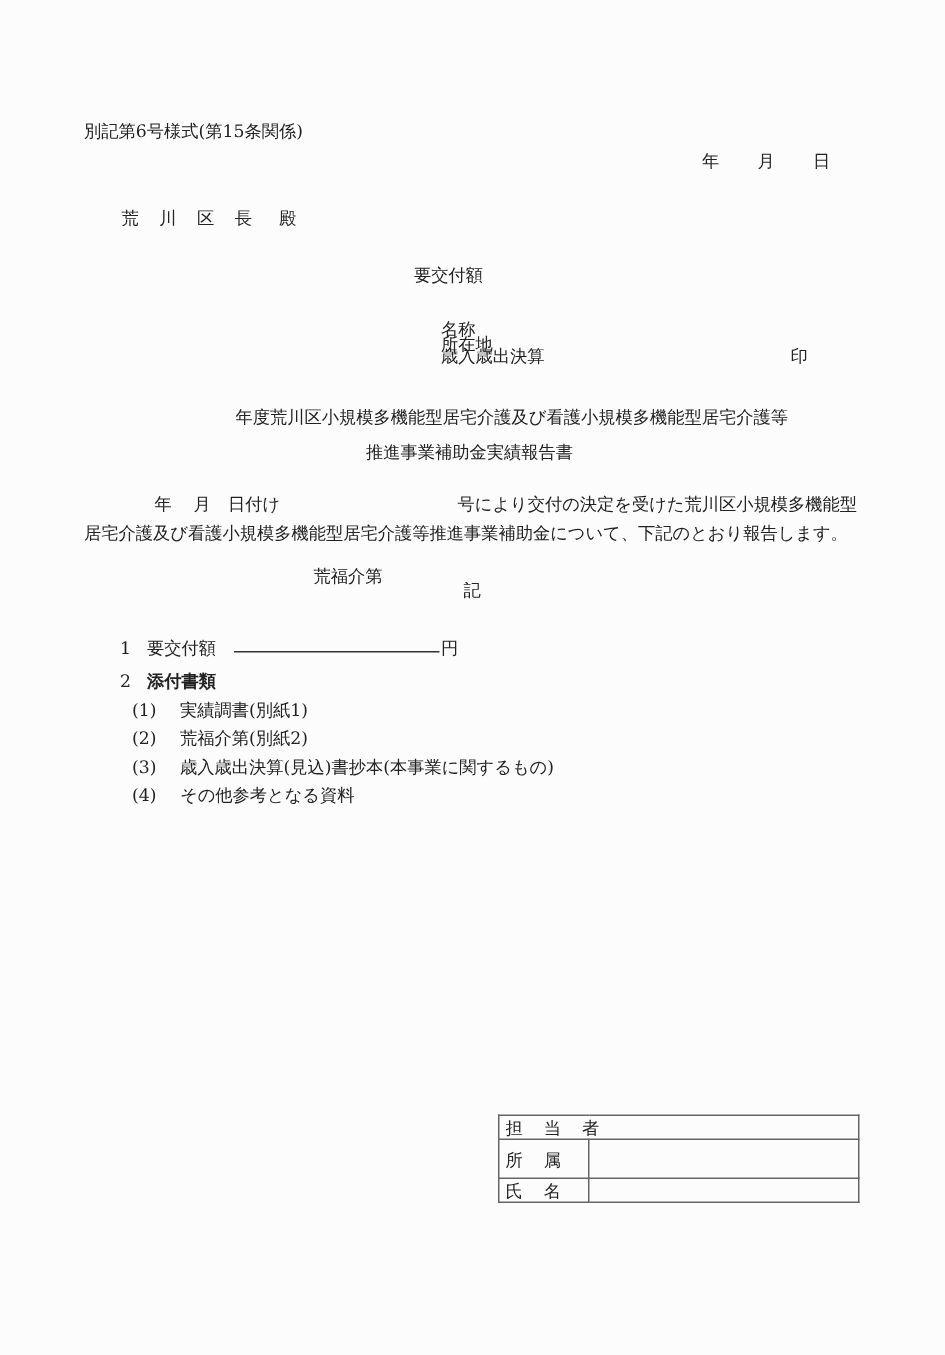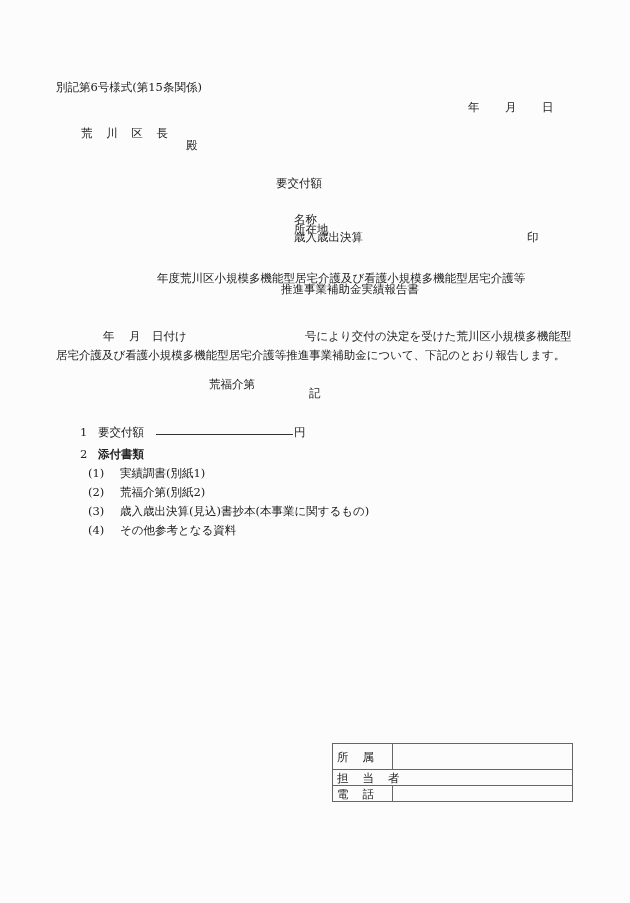--- a/index.html
+++ b/index.html
@@ -48,31 +48,31 @@
   </style>
 </head>
 <body>
 
 <div class="abs" style="left:56px; top:80px;">別記第6号様式(第15条関係)</div>
 
 <div class="abs" style="left:468px; top:100px;">年</div>
 <div class="abs" style="left:505px; top:100px;">月</div>
 <div class="abs" style="left:542px; top:100px;">日</div>
 
-<div class="abs spaced" style="left:81px; top:126px; letter-spacing:5px;">荒 川 区 長</div>
+<div class="abs spaced" style="left:81px; top:138px; letter-spacing:5px;">荒 川 区 長</div>
 <div class="abs" style="left:186px; top:138px;">殿</div>
 
 <div class="abs" style="left:276px; top:176px;">要交付額</div>
 <div class="abs" style="left:294px; top:194px;margin-top:28px;">所在地</div>
 <div class="abs" style="left:294px; top:212px;">名称</div>
 <div class="abs" style="left:294px; top:230px;">歳入歳出決算</div>
 <div class="abs" style="left:527px; top:230px;">印</div>
 
 <div class="abs" style="left:157px; top:271px;">年度荒川区小規模多機能型居宅介護及び看護小規模多機能型居宅介護等</div>
-<div class="abs" style="left:244px; top:282px;margin-left:37px;">推進事業補助金実績報告書</div>
+<div class="abs" style="left:244px; top:294px;">推進事業補助金実績報告書</div>
 
 <div class="abs" style="left:103px; top:329px;">年</div>
 <div class="abs" style="left:129px; top:329px;">月</div>
 <div class="abs" style="left:152px; top:329px;">日付け</div>
 <div class="abs" style="left:209px; top:329px;margin-top:48px;">荒福介第</div>
 <div class="abs" style="left:305px; top:329px;">号により交付の決定を受けた荒川区小規模多機能型</div>
 <div class="abs" style="left:56px; top:348px;">居宅介護及び看護小規模多機能型居宅介護等推進事業補助金について、下記のとおり報告します。</div>
 
 <div class="abs" style="left:309px; top:386px;">記</div>
 
@@ -91,25 +91,25 @@
 <div class="abs" style="left:120px; top:485px;">荒福介第(別紙2)</div>
 
 <div class="abs" style="left:88px; top:504px;">(3)</div>
 <div class="abs" style="left:120px; top:504px;">歳入歳出決算(見込)書抄本(本事業に関するもの)</div>
 
 <div class="abs" style="left:88px; top:523px;">(4)</div>
 <div class="abs" style="left:120px; top:523px;">その他参考となる資料</div>
 
 <table class="contact">
   <tbody>
-      <tr style="height:26px;">
+      <tr style="height:16px;">
+    <td colspan="2" class="hdr">担当者</td>
+  </tr>
+  <tr style="height:26px;">
     <td class="lbl">所属</td>
     <td></td>
   </tr>
   <tr style="height:16px;">
-    <td colspan="2" class="hdr">担当者</td>
-  </tr>
-  <tr style="height:16px;">
-    <td class="lbl">電話</td>
+    <td class="lbl">氏名</td>
     <td></td>
   </tr>
 </tbody>
   </table>
 
 </body></html>

